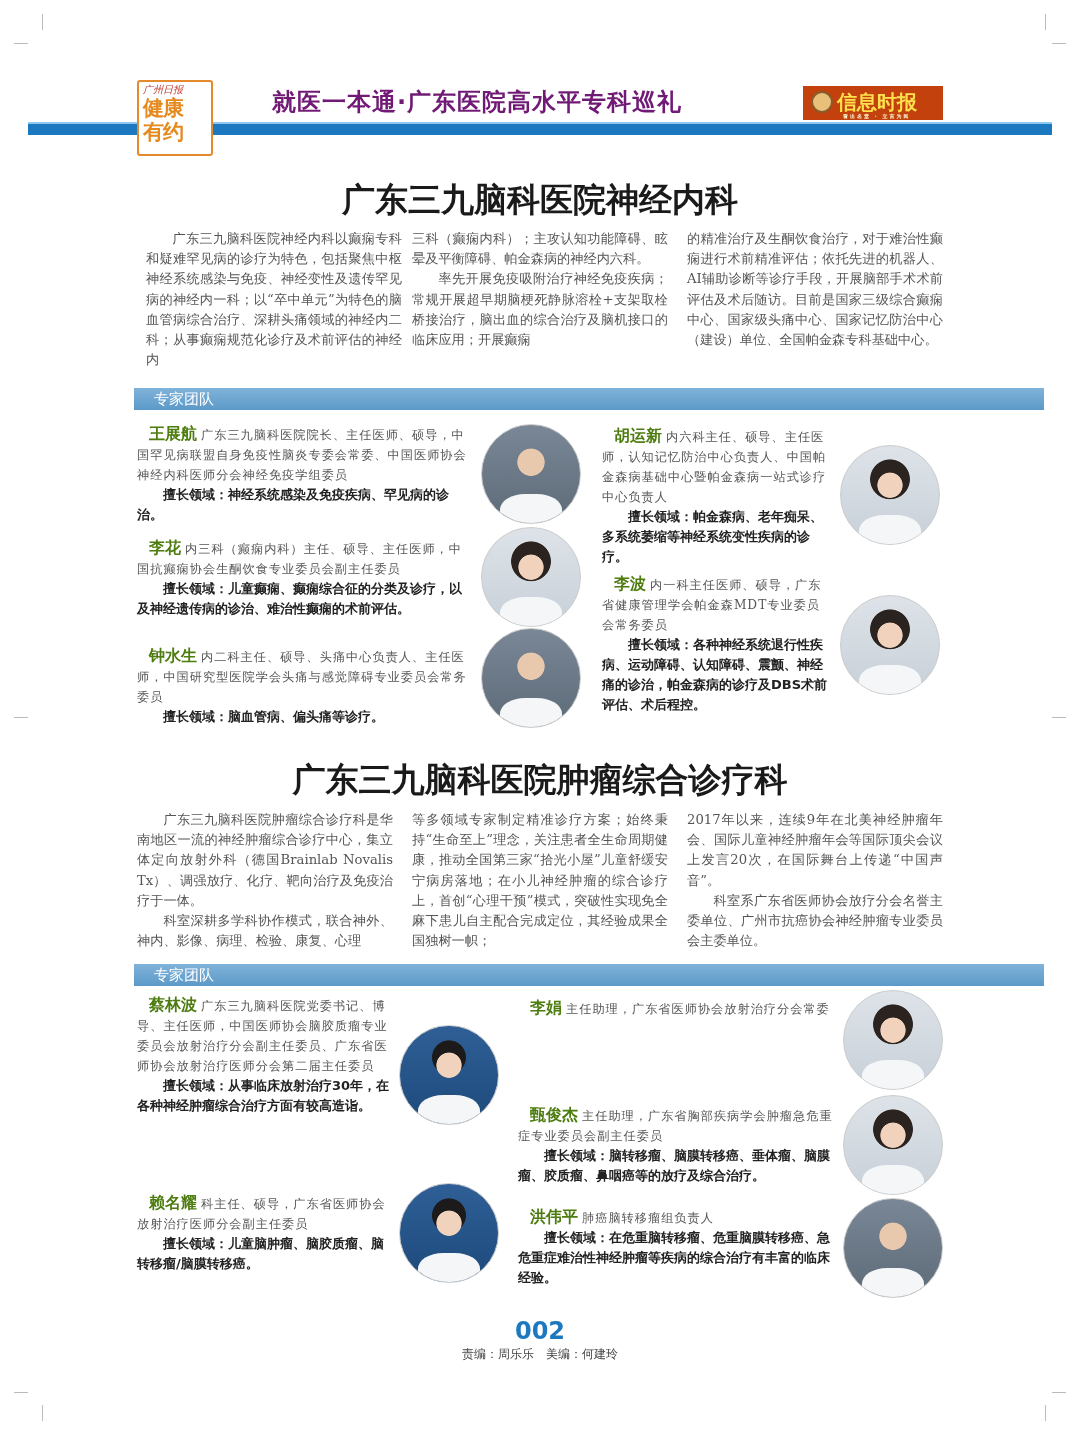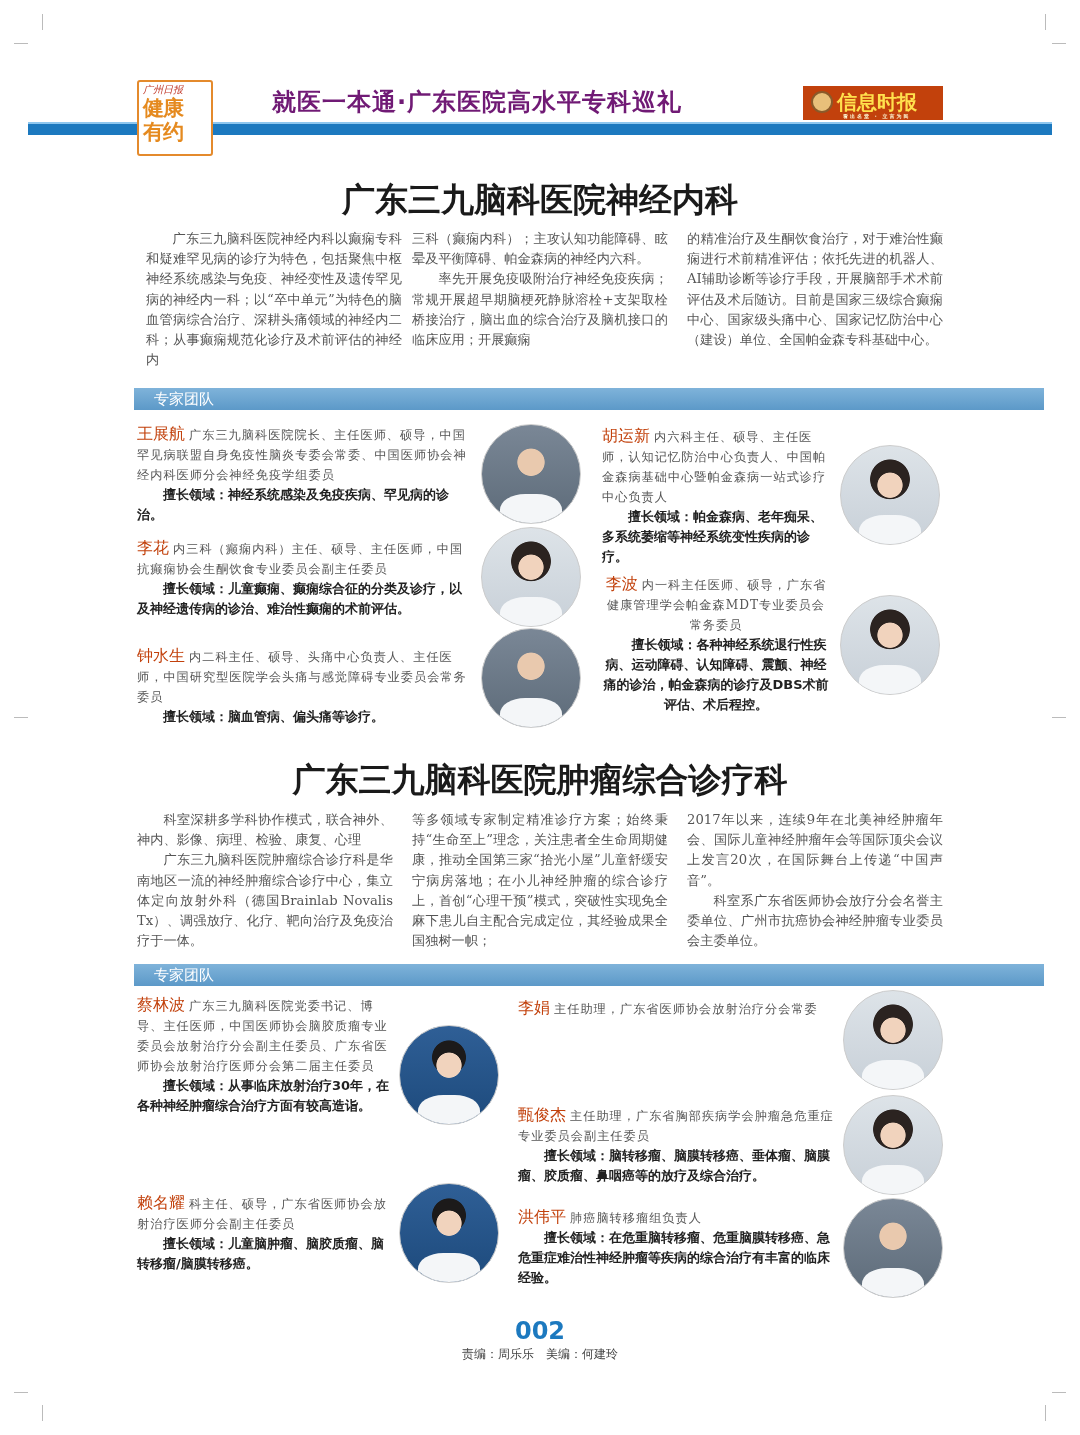--- a/index.html
+++ b/index.html
@@ -15,21 +15,21 @@
   .brand .sub{position:absolute;left:40px;bottom:1px;font-size:5px;color:#ffd;letter-spacing:2px;}
   .blue-bar{position:absolute;left:28px;top:124px;width:1024px;height:11px;background:#1c79bf;}
   .blue-bar-light{position:absolute;left:28px;top:122px;width:1024px;height:2px;background:#8ec7ef;}
   
   .sec-title{position:absolute;left:0;width:1080px;text-align:center;font-family:"DejaVu Serif","Liberation Serif",serif;font-weight:bold;color:#1a1a1a;font-size:33px;}
   .col{position:absolute;font-size:13.2px;line-height:20.2px;color:#555;text-align:justify;font-family:"DejaVu Serif","Liberation Serif",serif;}
   .col p{margin:0;text-indent:2em;}
   .col p.noindent{text-indent:0;}
   .team-bar{position:absolute;left:134px;width:910px;height:22px;background:linear-gradient(#7fb3da,#5c99c8);color:#fff;font-size:15px;line-height:22px;box-sizing:border-box;padding-left:20px;}
   .expert{position:absolute;font-size:12.2px;line-height:20px;color:#444;}
-  .expert .name{color:#c2410c;font-weight:normal;font-size:16px;margin-right:4px;}
+  .expert .name{color:#4d7c0f;font-weight:bold;font-size:16px;margin-right:4px;margin-left:12px;}
   .expert .title{font-family:"DejaVu Serif","Liberation Serif",serif;color:#555;letter-spacing:1px;}
   .expert .spec{font-weight:bold;color:#222;font-size:13px;text-indent:2em;}
   .expert .spec p{margin:0;}
   .photo{position:absolute;width:98px;height:98px;border-radius:50%;overflow:hidden;background:radial-gradient(circle at 50% 38%, #e9c9ae 0 17%, transparent 18%), linear-gradient(#7a8796,#5d6b79);border:1px solid #ccc;}
   .photo::after{content:"";position:absolute;left:18%;right:18%;bottom:-10%;height:40%;border-radius:40% 40% 0 0;background:#f4f6f8;}
   .photo.f{background:radial-gradient(circle at 50% 40%, #f1d3bd 0 16%, transparent 17%), radial-gradient(circle at 50% 34%, #2b2320 0 24%, transparent 25%), linear-gradient(#dde3e8,#c8d0d8);}
   .photo.b{background:radial-gradient(circle at 50% 40%, #f1d3bd 0 16%, transparent 17%), radial-gradient(circle at 50% 32%, #1c1a1a 0 20%, transparent 21%), linear-gradient(#2f5f96,#1d4a7c);}
   .footer-num{position:absolute;left:0;width:1080px;top:1317px;text-align:center;font-size:24px;font-weight:bold;color:#1c79bf;}
   .footer-credit{position:absolute;left:0;width:1080px;top:1346px;text-align:center;font-size:12px;color:#444;}
 </style>
@@ -101,33 +101,33 @@
 <div class="photo" style="left:481px;top:628px;"></div>
 
 <div class="expert" style="left:602px;top:426px;width:228px;">
   <span class="name">胡运新</span><span class="title">内六科主任、硕导、主任医师，认知记忆防治中心负责人、中国帕金森病基础中心暨帕金森病一站式诊疗中心负责人</span>
   <div class="spec">
       <p>擅长领域：帕金森病、老年痴呆、多系统萎缩等神经系统变性疾病的诊疗。</p>
     </div>
 </div>
 <div class="photo f" style="left:840px;top:445px;"></div>
 
-<div class="expert" style="left:602px;top:574px;width:228px;text-align:center;">
+<div class="expert" style="left:602px;top:574px;width:228px;">
   <span class="name">李波</span><span class="title">内一科主任医师、硕导，广东省健康管理学会帕金森MDT专业委员会常务委员</span>
   <div class="spec">
       <p>擅长领域：各种神经系统退行性疾病、运动障碍、认知障碍、震颤、神经痛的诊治，帕金森病的诊疗及DBS术前评估、术后程控。</p>
     </div>
 </div>
 <div class="photo f" style="left:840px;top:595px;"></div>
 
 <div class="sec-title" style="top:758px;">广东三九脑科医院肿瘤综合诊疗科</div>
 
 <div class="col" style="left:137px;top:810px;width:256px;">
+  <p>广东三九脑科医院肿瘤综合诊疗科是华南地区一流的神经肿瘤综合诊疗中心，集立体定向放射外科（德国Brainlab Novalis Tx）、调强放疗、化疗、靶向治疗及免疫治疗于一体。</p>
   <p>科室深耕多学科协作模式，联合神外、神内、影像、病理、检验、康复、心理</p>
-  <p>广东三九脑科医院肿瘤综合诊疗科是华南地区一流的神经肿瘤综合诊疗中心，集立体定向放射外科（德国Brainlab Novalis Tx）、调强放疗、化疗、靶向治疗及免疫治疗于一体。</p>
 </div>
 <div class="col" style="left:412px;top:810px;width:256px;">
   <p class="noindent">等多领域专家制定精准诊疗方案；始终秉持“生命至上”理念，关注患者全生命周期健康，推动全国第三家“拾光小屋”儿童舒缓安宁病房落地；在小儿神经肿瘤的综合诊疗上，首创“心理干预”模式，突破性实现免全麻下患儿自主配合完成定位，其经验成果全国独树一帜；</p>
 </div>
 <div class="col" style="left:687px;top:810px;width:256px;">
   <p class="noindent">2017年以来，连续9年在北美神经肿瘤年会、国际儿童神经肿瘤年会等国际顶尖会议上发言20次，在国际舞台上传递“中国声音”。</p>
   <p>科室系广东省医师协会放疗分会名誉主委单位、广州市抗癌协会神经肿瘤专业委员会主委单位。</p>
 </div>
 
 <div class="team-bar" style="top:964px;">专家团队</div>

